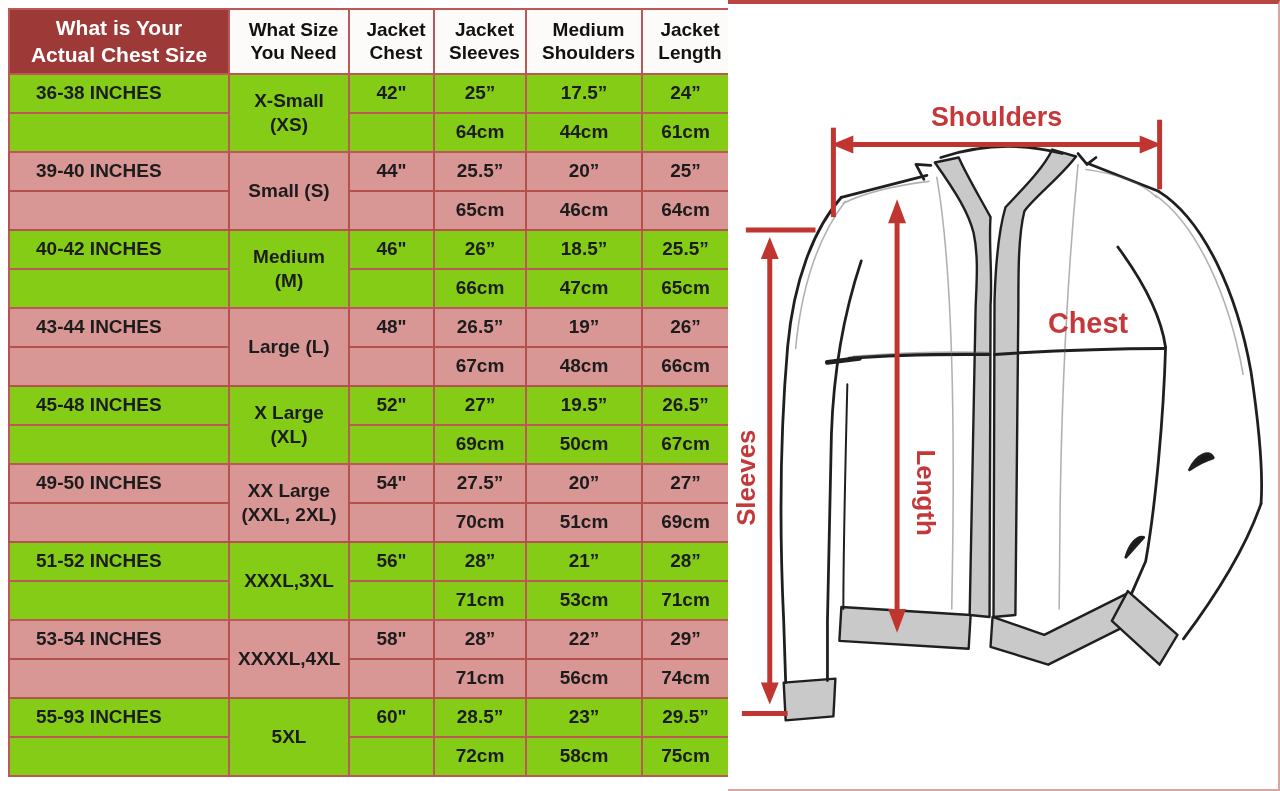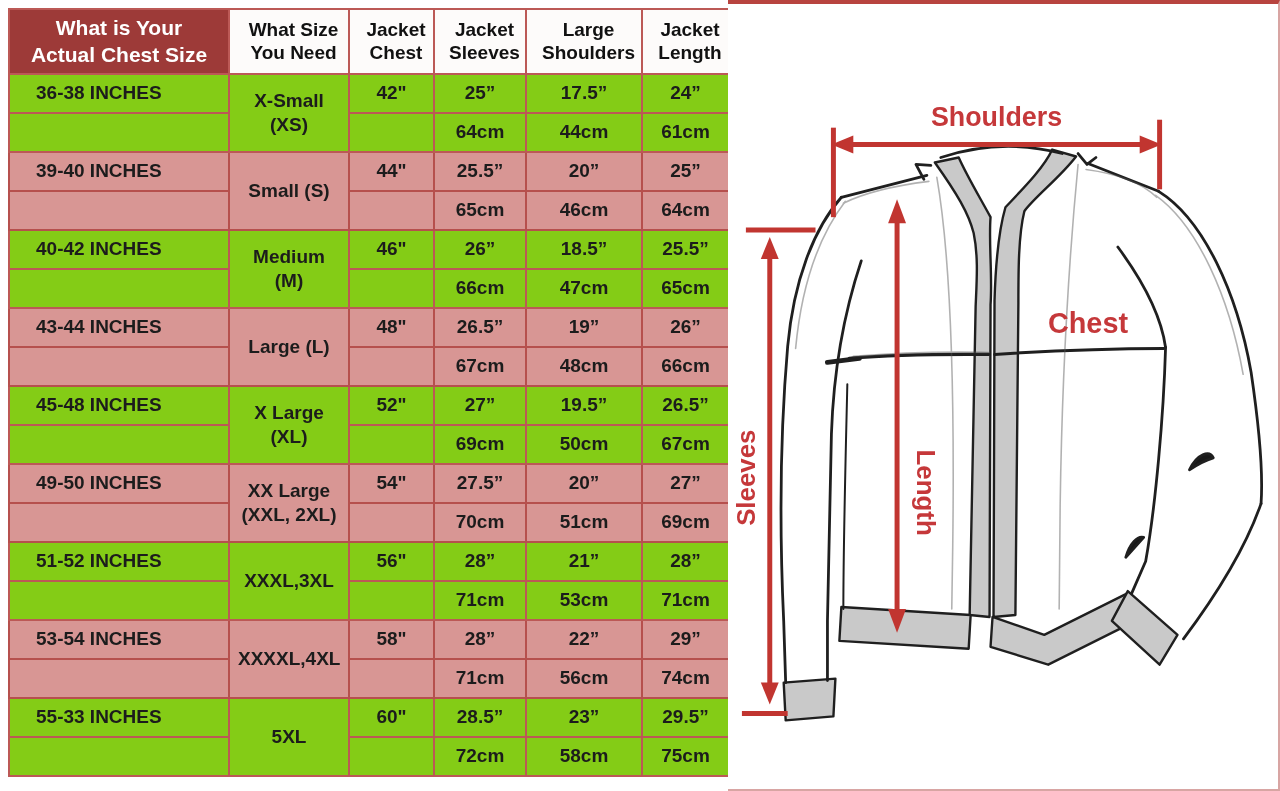--- a/index.html
+++ b/index.html
@@ -45,21 +45,21 @@
     <col style="width:92px">
         <col style="width:116px">
         <col style="width:87px">
   </colgroup>
   <thead>
     <tr>
       <th class="hd-main">What is Your Actual Chest Size</th>
       <th class="hd">What Size You Need</th>
       <th class="hd">Jacket Chest</th>
       <th class="hd">Jacket Sleeves</th>
-      <th class="hd">Large Shoulders</th>
+      <th class="hd">Medium Shoulders</th>
       <th class="hd">Jacket Length</th>
     </tr>
   </thead>
   <tbody>
     <tr class="g-light">
       <td class="c1">36-38 INCHES</td>
       <td class="c2" rowspan="2">X-Small (XS)</td>
       <td class="val">42"</td>
       <td class="val">25”</td>
       <td class="val">17.5”</td>
@@ -171,21 +171,21 @@
       <td class="val">29”</td>
     </tr>
     <tr class="g-dark">
       <td class="c1"></td>
       <td class="val"></td>
       <td class="val">71cm</td>
       <td class="val">56cm</td>
       <td class="val">74cm</td>
     </tr>
     <tr class="g-light">
-      <td class="c1">55-33 INCHES</td>
+      <td class="c1">55-93 INCHES</td>
       <td class="c2" rowspan="2">5XL</td>
       <td class="val">60"</td>
       <td class="val">28.5”</td>
       <td class="val">23”</td>
       <td class="val">29.5”</td>
     </tr>
     <tr class="g-light">
       <td class="c1"></td>
       <td class="val"></td>
       <td class="val">72cm</td>

